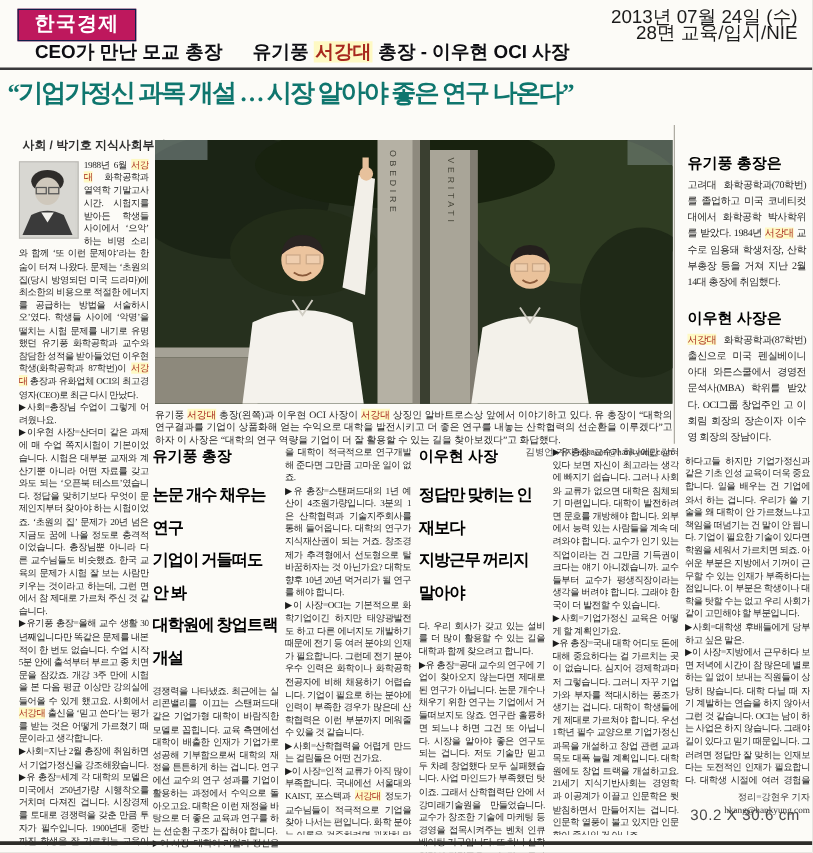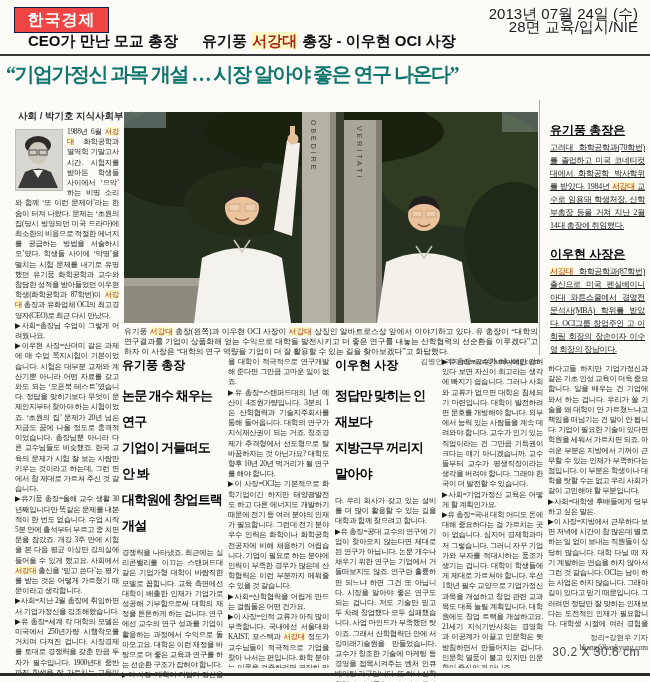--- a/index.html
+++ b/index.html
@@ -1,19 +1,19 @@
 <!DOCTYPE html>
 <html><head>
 <meta charset="utf-8">
 <style>
   html,body{margin:0;padding:0;background:#e8e7e2;}
   .page{position:relative;width:650px;height:682px;background:#fcfbf7;outline:1px solid #c9c7c0;
         font-family:"Liberation Serif","DejaVu Serif",serif;color:#1a1a1a;overflow:hidden;}
   
-  .masthead{position:absolute;left:14px;top:7px;width:93px;height:24px;background:#ef4444;
+  .masthead{position:absolute;left:14px;top:7px;width:93px;height:24px;background:#be185d;
             border:1px solid #101d4a;color:#fff;font-family:"Liberation Sans","DejaVu Sans",sans-serif;
             font-weight:bold;font-size:16px;line-height:24px;text-align:center;letter-spacing:1px;}
   .dateblock{position:absolute;right:12px;top:7px;text-align:right;font-family:"Liberation Sans",sans-serif;
              font-size:15px;line-height:13px;color:#1b1b1b;}
   .kicker{position:absolute;left:28px;top:32px;font-family:"Liberation Sans","DejaVu Sans",sans-serif;
           font-weight:bold;font-size:15px;color:#0d0d12;white-space:nowrap;}
   .kicker .kprefix{margin-right:24px;}
   .hl{background:#fef9c3;color:#a8281e;}
   .kicker .hl{padding:0 1px;}
   .rule-top{position:absolute;left:0;top:54px;width:650px;height:2px;background:#39393b;}
@@ -27,21 +27,21 @@
   .col1{position:absolute;left:15px;top:127px;width:104px;height:551px;}
   .portrait{float:left;width:46px;height:60px;margin:2px 4px 2px 0;background:#d6d5d0;border:1px solid #bdbcb7;}
   .photo{position:absolute;left:124px;top:112px;width:414px;height:211px;background:#26301e;}
   .tower-text{position:absolute;writing-mode:vertical-rl;font-family:"Liberation Sans",sans-serif;
               font-size:7px;letter-spacing:3px;color:#3f3f36;top:8px;}
   .t1{left:186px;} .t2{left:232px;top:14px;color:#474639;}
   .caption{position:absolute;left:124px;top:327px;width:414px;font-size:7.8px;line-height:9.8px;
            text-align:justify;color:#222;}
   .pcredit{display:block;text-align:right;font-size:7.5px;color:#4d4d4d;margin-top:1px;}
   .sidebar{position:absolute;left:539px;top:100px;width:109px;height:255px;border-left:1px solid #aeaca3;
-           padding:0 3px 0 10px;box-sizing:border-box;text-decoration:underline;}
+           padding:0 3px 0 10px;box-sizing:border-box;}
   .sbtitle{font-family:"Liberation Sans",sans-serif;font-weight:bold;font-size:12px;color:#000;margin-top:22px;}
   .sbtitle.m2{margin-top:14px;}
   .sbbody{font-size:8px;line-height:13px;text-align:justify;color:#232323;margin-top:2px;letter-spacing:-0.3px;}
   .seccol{position:absolute;top:357px;width:101px;height:312px;}
   .c2{left:122px;} .c3{left:228px;} .c4{left:335px;} .c5{left:442px;}
   .bodycol{position:absolute;top:357px;width:101px;height:311px;}
   .c6{left:548px;top:364px;width:100px;height:266px;}
   .sechead{font-family:"Liberation Sans",sans-serif;font-weight:bold;font-size:12px;color:#000;}
   .subhead{margin-top:9px;font-weight:bold;font-size:13px;line-height:26px;letter-spacing:-0.8px;color:#000;}
   .secbody{margin-top:9px;height:200px;}

